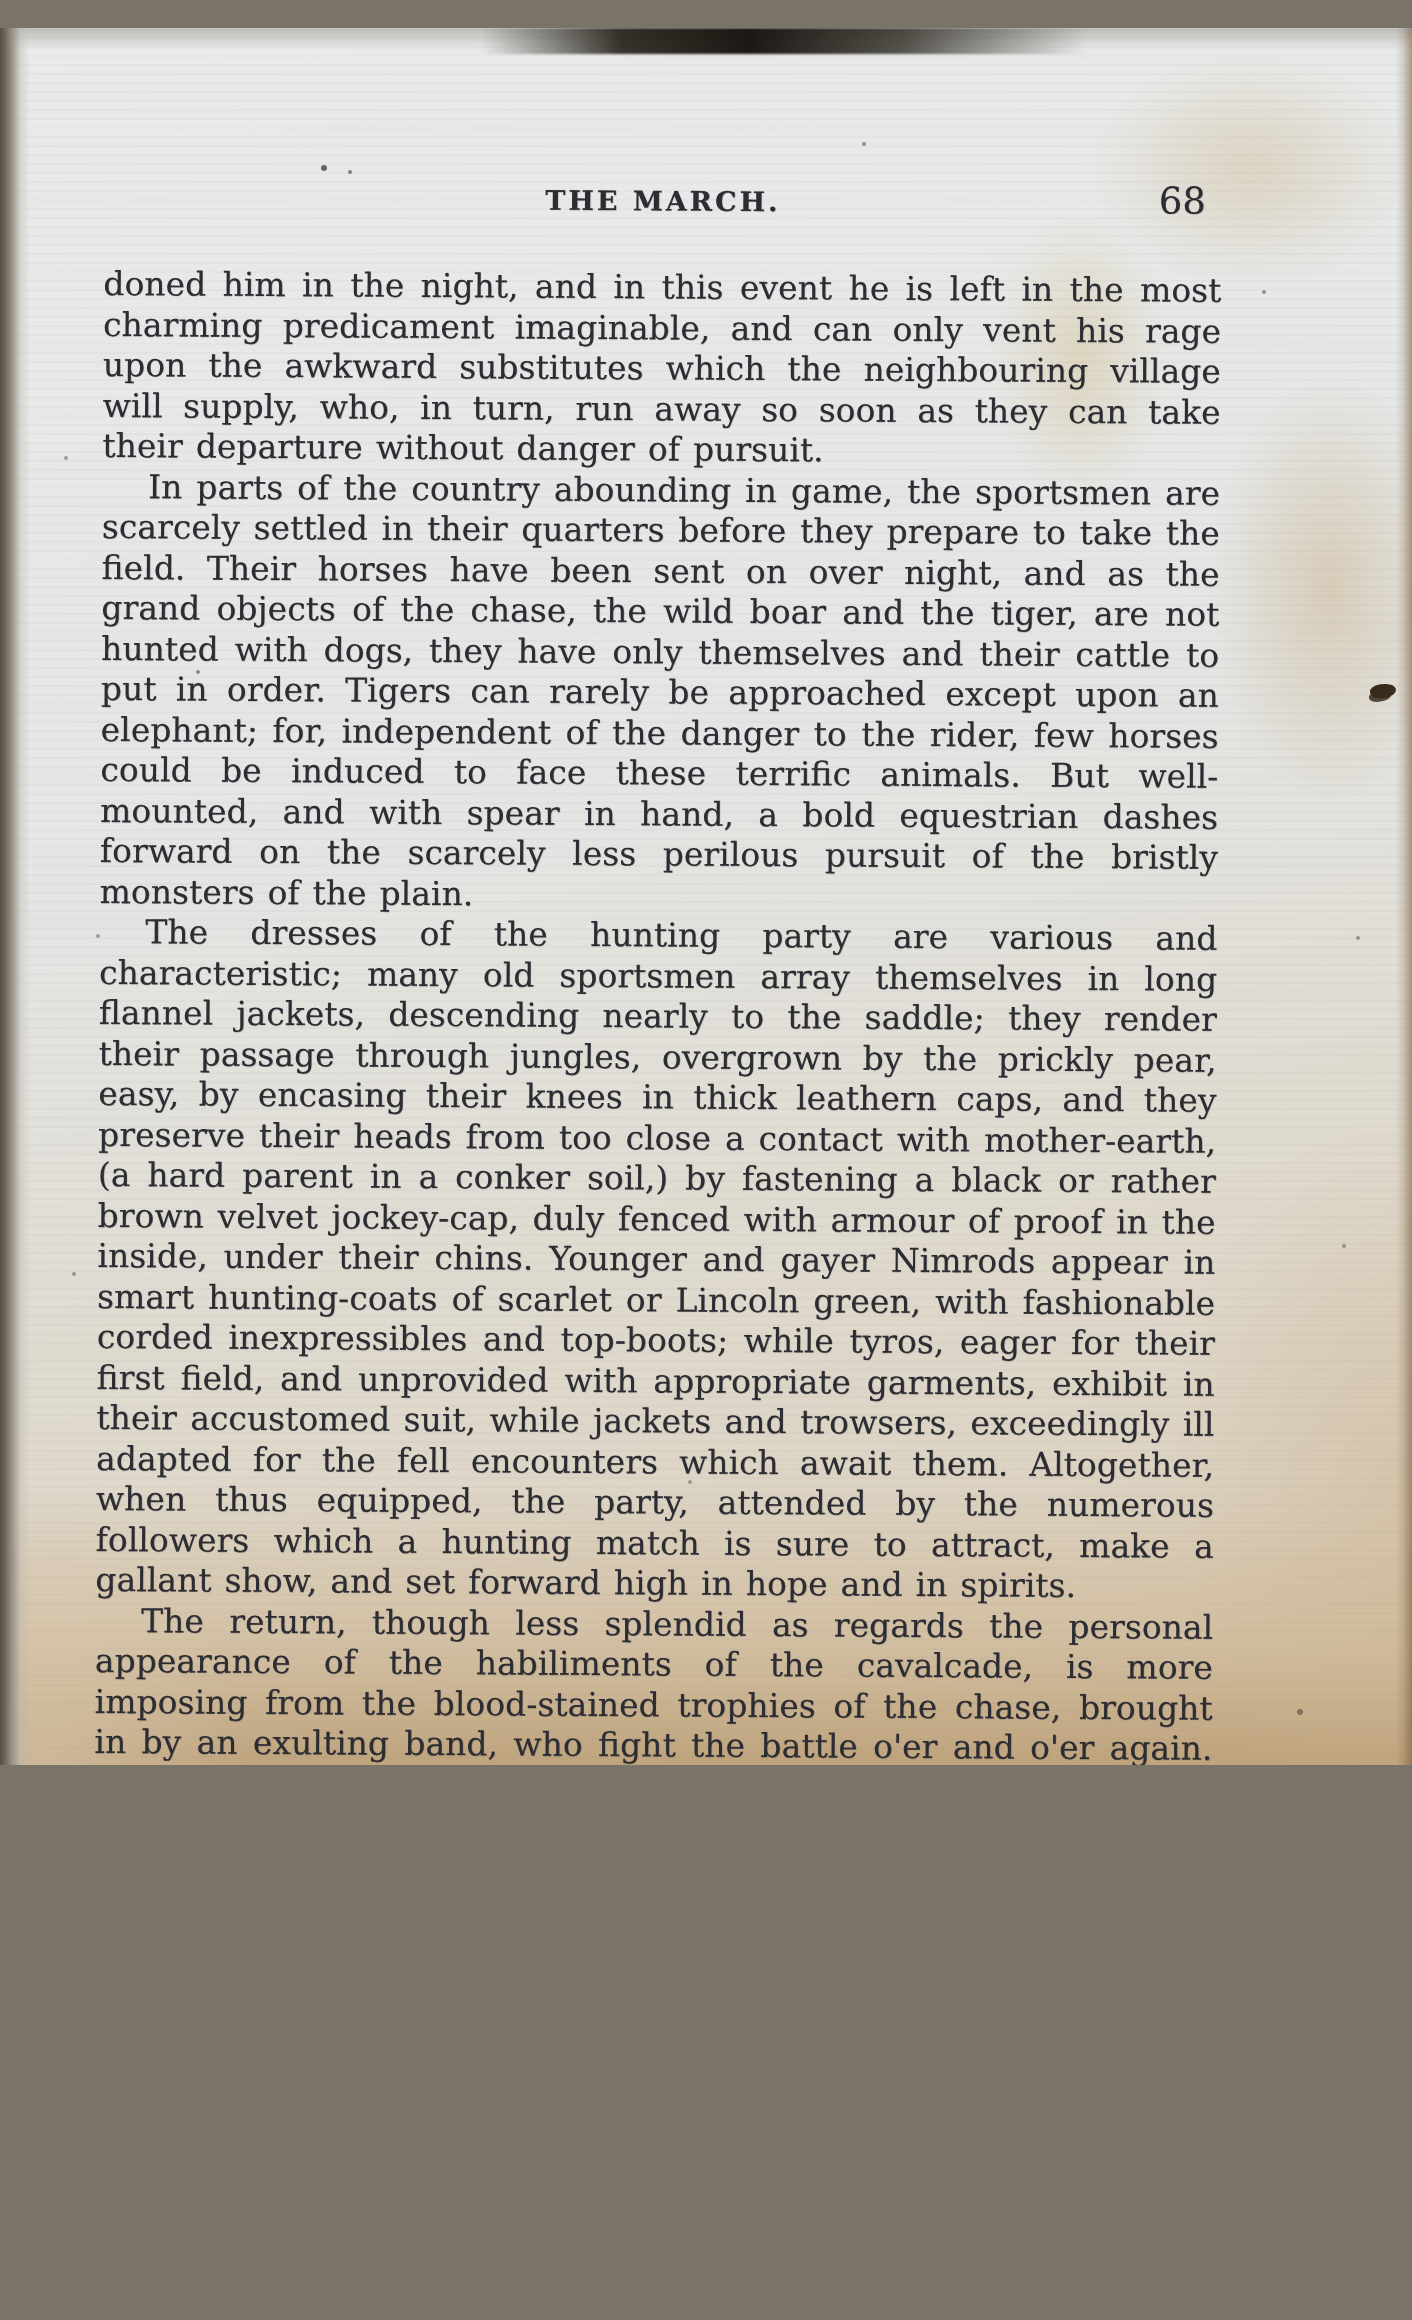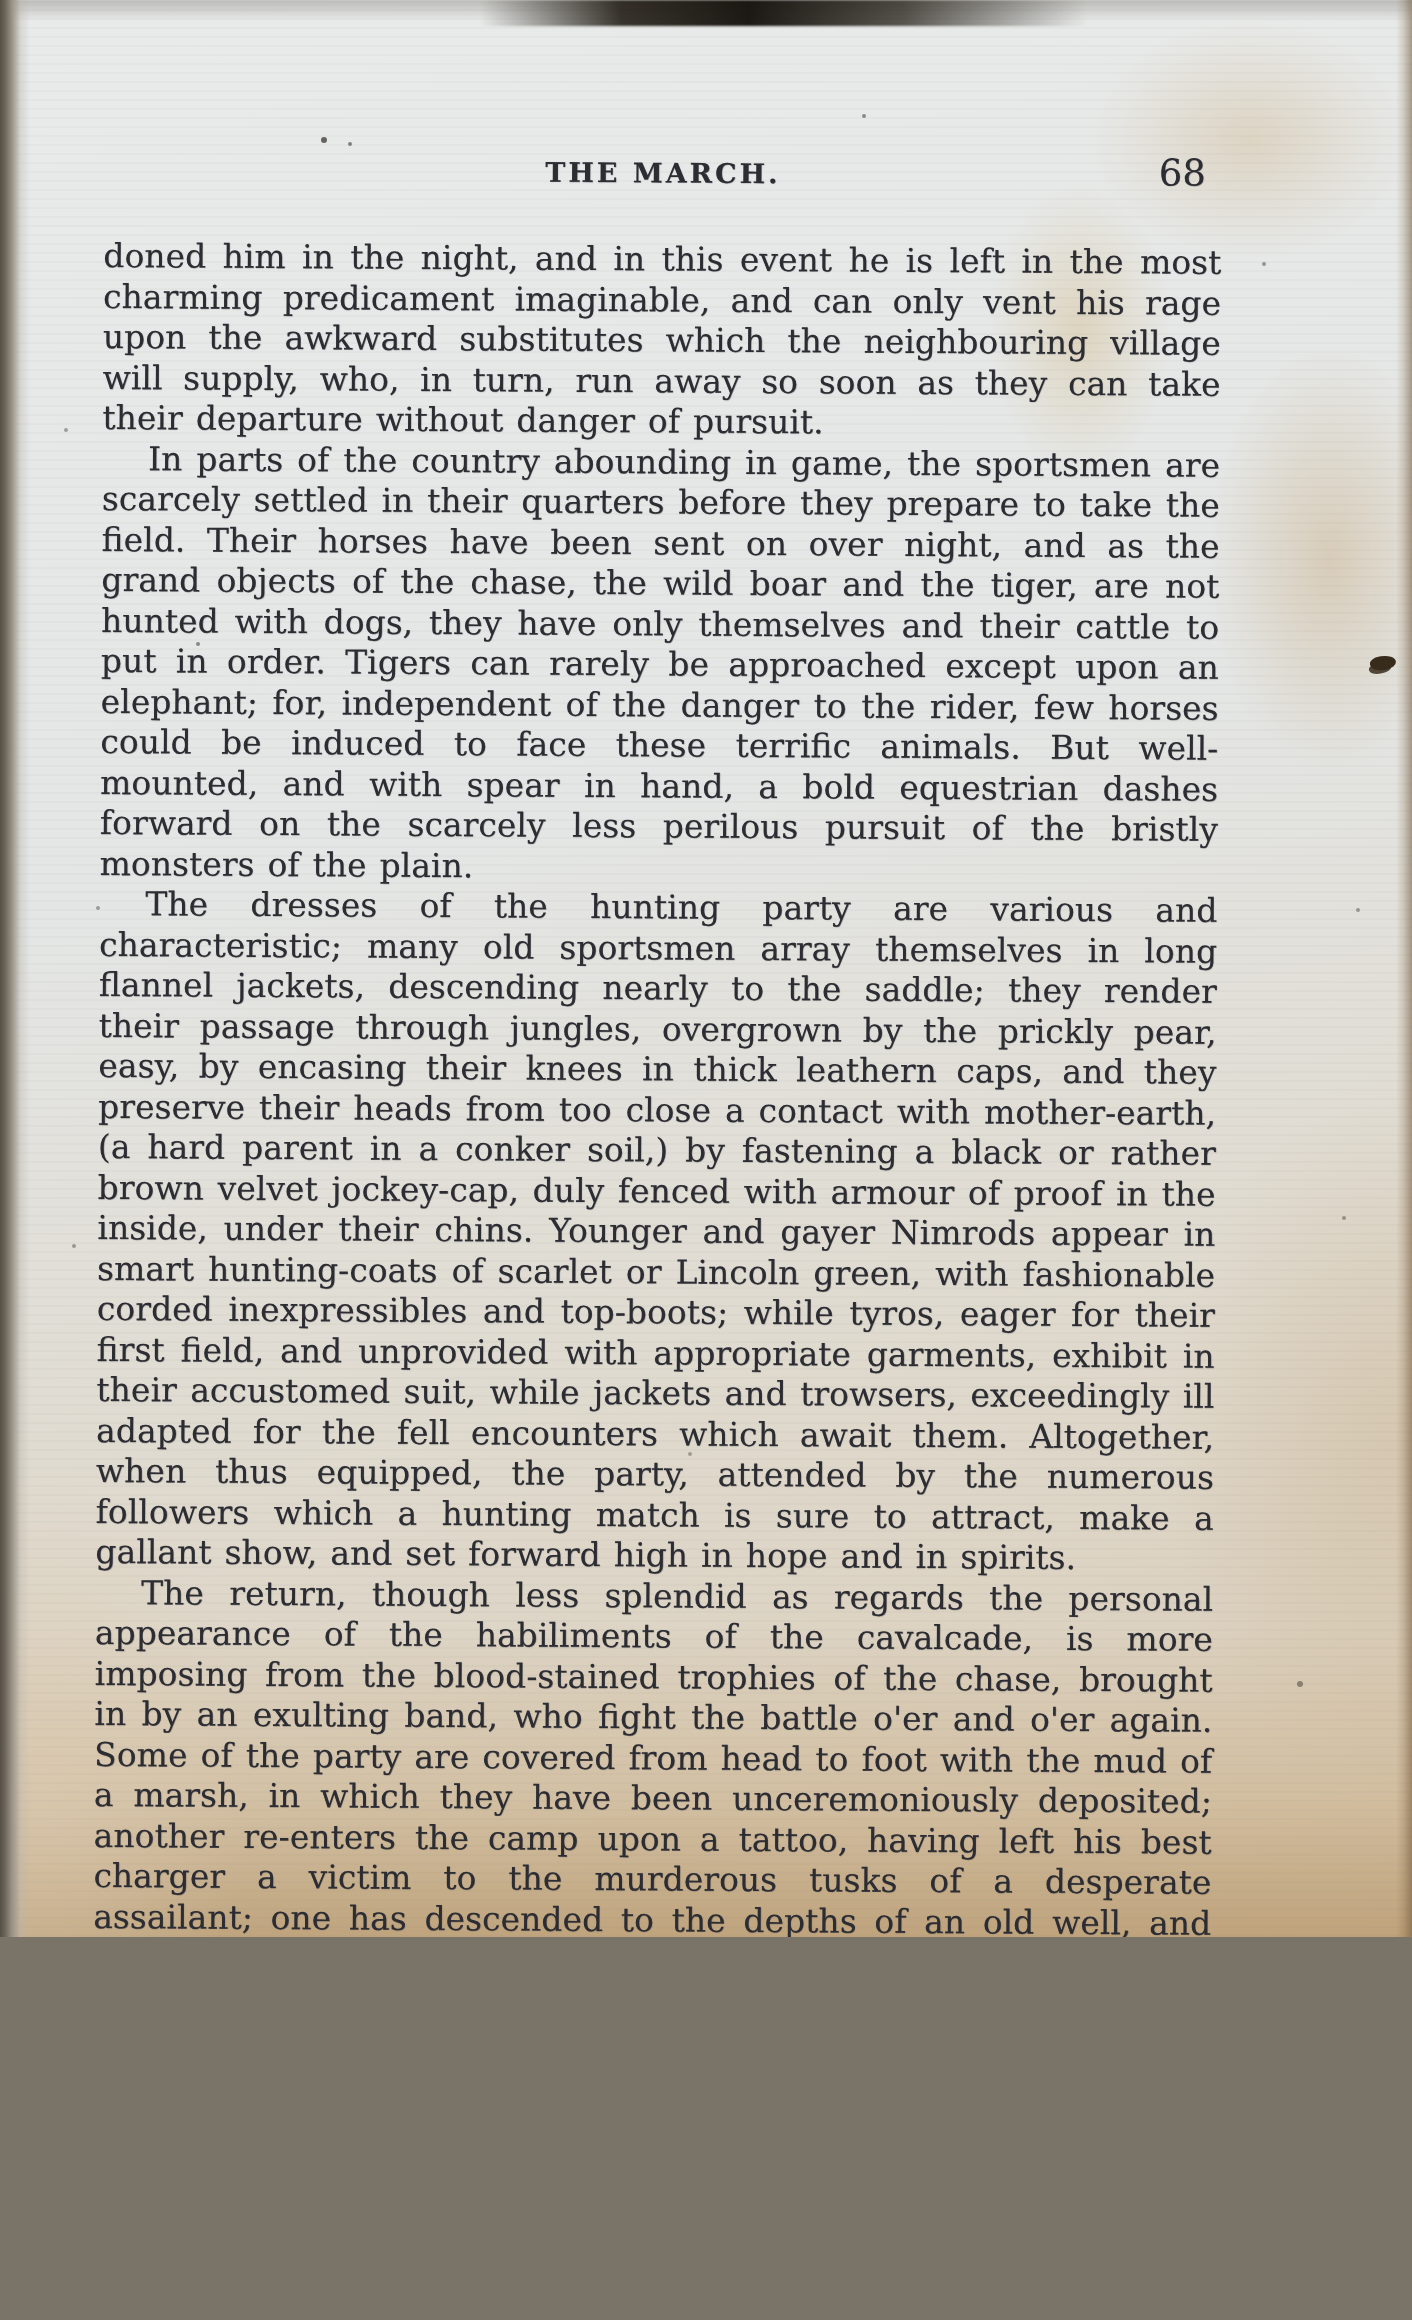--- a/index.html
+++ b/index.html
@@ -4,22 +4,23 @@
 <style>
   html, body { margin: 0; padding: 0; }
   body {
     width: 1412px; height: 2320px;
     background: #7a7468;
     font-family: "DejaVu Serif", "Liberation Serif", serif;
     overflow: hidden;
   }
   .scan-root {
     position: relative;
-    width: 1412px; height: 1937px;
+    width: 1412px; height: 1737px;
     overflow: hidden;
+    margin-top: 28px;
   }
   
   .paper {
     position: absolute; inset: 0;
     background-color: #e4e6e5;
     background-image:
       radial-gradient(ellipse 230px 170px at 1250px 140px, rgba(206,180,140,0.40) 0%, rgba(206,180,140,0) 70%),
       radial-gradient(ellipse 130px 210px at 1080px 330px, rgba(210,186,138,0.42) 0%, rgba(210,186,138,0) 70%),
       radial-gradient(ellipse 170px 300px at 1330px 560px, rgba(200,172,130,0.45) 0%, rgba(200,172,130,0) 72%),
       radial-gradient(ellipse 300px 480px at 1390px 1450px, rgba(203,180,146,0.42) 0%, rgba(203,180,146,0) 75%),

